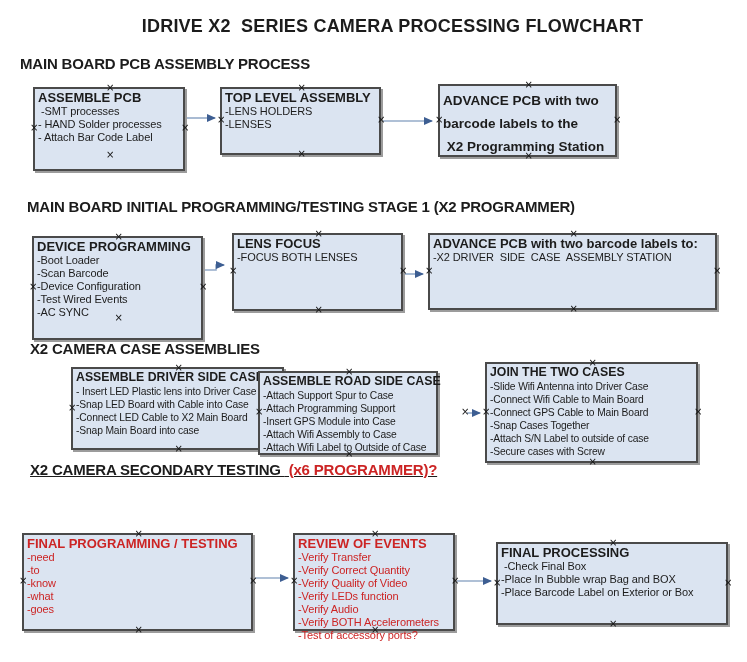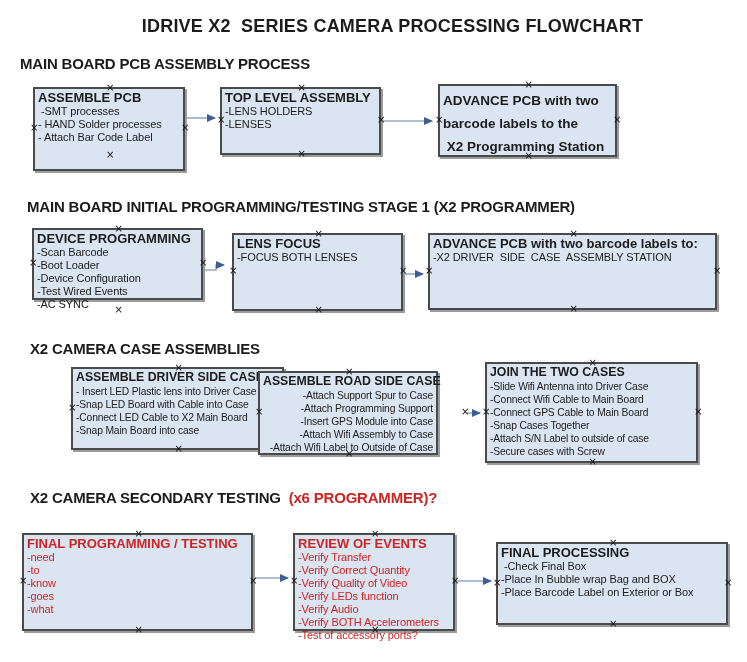--- a/index.html
+++ b/index.html
@@ -64,24 +64,24 @@
     <div class="fbox" style="left: 438px; top: 84px; width: 179px; height: 73px; padding-top: 3px;">
       <div class="bigline">ADVANCE PCB with two</div>
       <div class="bigline">barcode labels to the</div>
       <div class="bigline"> X2 Programming Station</div>
       <div class="handle" style="left: calc(50% - 3px); top: -6px; color: rgb(21, 21, 21);">×</div>
       <div class="handle" style="left: calc(50% - 3px); top: 65px; color: rgb(21, 21, 21);">×</div>
       <div class="handle" style="left: -5px; top: calc(50% - 6px); color: rgb(21, 21, 21);">×</div>
       <div class="handle" style="left: 173px; top: calc(50% - 6px); color: rgb(21, 21, 21);">×</div>
     </div>
     <div class="sec-header" style="left: 27px; top: 198px;"><span>MAIN BOARD INITIAL PROGRAMMING/TESTING STAGE 1 (X2 PROGRAMMER)</span></div>
-    <div class="fbox" style="left: 32px; top: 228px; width: 171px; height: 72px;">
+    <div class="fbox" style="left: 32px; top: 236px; width: 171px; height: 104px;">
       <div class="btitle">DEVICE PROGRAMMING</div>
+      <div class="bitem">-Boot Loader</div>
       <div class="bitem">-Scan Barcode</div>
-      <div class="bitem">-Boot Loader</div>
       <div class="bitem">-Device Configuration</div>
       <div class="bitem">-Test Wired Events</div>
       <div class="bitem">-AC SYNC</div>
       <div class="handle" style="left: calc(50% - 3px); top: -6px; color: rgb(21, 21, 21);">×</div>
       <div class="handle" style="left: calc(50% - 3px); top: 75px; color: rgb(21, 21, 21);">×</div>
       <div class="handle" style="left: -5px; top: calc(50% - 6px); color: rgb(21, 21, 21);">×</div>
       <div class="handle" style="left: 165px; top: calc(50% - 6px); color: rgb(21, 21, 21);">×</div>
     </div>
     <div class="fbox" style="left: 232px; top: 233px; width: 171px; height: 78px;">
       <div class="btitle">LENS FOCUS</div>
@@ -104,21 +104,21 @@
       <div class="btitle">ASSEMBLE DRIVER SIDE CASE</div>
       <div class="bitem">- Insert LED Plastic lens into Driver Case</div>
       <div class="bitem">-Snap LED Board with Cable into Case</div>
       <div class="bitem">-Connect LED Cable to X2 Main Board</div>
       <div class="bitem">-Snap Main Board into case</div>
       <div class="handle" style="left: calc(50% - 3px); top: -6px; color: rgb(21, 21, 21);">×</div>
       <div class="handle" style="left: calc(50% - 3px); top: 75px; color: rgb(21, 21, 21);">×</div>
       <div class="handle" style="left: -5px; top: calc(50% - 6px); color: rgb(21, 21, 21);">×</div>
       <div class="handle" style="left: 207px; top: calc(50% - 6px); color: rgb(21, 21, 21);">×</div>
     </div>
-    <div class="fbox small" style="left: 258px; top: 371px; width: 180px; height: 84px; text-align: right;">
+    <div class="fbox small" style="left: 258px; top: 371px; width: 180px; height: 84px;">
       <div class="btitle">ASSEMBLE ROAD SIDE CASE</div>
       <div class="bitem">-Attach Support Spur to Case</div>
       <div class="bitem">-Attach Programming Support</div>
       <div class="bitem">-Insert GPS Module into Case</div>
       <div class="bitem">-Attach Wifi Assembly to Case</div>
       <div class="bitem">-Attach Wifi Label to Outside of Case</div>
       <div class="handle" style="left: calc(50% - 3px); top: -6px; color: rgb(21, 21, 21);">×</div>
       <div class="handle" style="left: calc(50% - 3px); top: 76px; color: rgb(21, 21, 21);">×</div>
       <div class="handle" style="left: -5px; top: calc(50% - 6px); color: rgb(21, 21, 21);">×</div>
       <div class="handle" style="left: 201px; top: calc(50% - 6px); color: rgb(21, 21, 21);">×</div>
@@ -129,28 +129,28 @@
       <div class="bitem">-Connect Wifi Cable to Main Board</div>
       <div class="bitem">-Connect GPS Cable to Main Board</div>
       <div class="bitem">-Snap Cases Together</div>
       <div class="bitem">-Attach S/N Label to outside of case</div>
       <div class="bitem">-Secure cases with Screw</div>
       <div class="handle" style="left: calc(50% - 3px); top: -6px; color: rgb(21, 21, 21);">×</div>
       <div class="handle" style="left: calc(50% - 3px); top: 93px; color: rgb(21, 21, 21);">×</div>
       <div class="handle" style="left: -5px; top: calc(50% - 6px); color: rgb(21, 21, 21);">×</div>
       <div class="handle" style="left: 207px; top: calc(50% - 6px); color: rgb(21, 21, 21);">×</div>
     </div>
-    <div class="sec-header" style="left: 30px; top: 489px;"><span>X2 CAMERA SECONDARY TESTING </span><span class="red"> (x6 PROGRAMMER)?</span></div>
+    <div class="sec-header" style="left: 30px; top: 461px; text-decoration: underline;"><span>X2 CAMERA SECONDARY TESTING </span><span class="red"> (x6 PROGRAMMER)?</span></div>
     <div class="fbox redbox" style="left: 22px; top: 533px; width: 231px; height: 98px;">
       <div class="btitle">FINAL PROGRAMMING / TESTING</div>
       <div class="bitem">-need</div>
       <div class="bitem">-to</div>
       <div class="bitem">-know</div>
+      <div class="bitem">-what</div>
       <div class="bitem">-goes</div>
-      <div class="bitem">-what</div>
       <div class="handle" style="left: calc(50% - 3px); top: -6px; color: rgb(21, 21, 21);">×</div>
       <div class="handle" style="left: calc(50% - 3px); top: 90px; color: rgb(21, 21, 21);">×</div>
       <div class="handle" style="left: -5px; top: calc(50% - 6px); color: rgb(21, 21, 21);">×</div>
       <div class="handle" style="left: 225px; top: calc(50% - 6px); color: rgb(21, 21, 21);">×</div>
     </div>
     <div class="fbox redbox" style="left: 293px; top: 533px; width: 162px; height: 98px;">
       <div class="btitle">REVIEW OF EVENTS</div>
       <div class="bitem">-Verify Transfer</div>
       <div class="bitem">-Verify Correct Quantity</div>
       <div class="bitem">-Verify Quality of Video</div>

